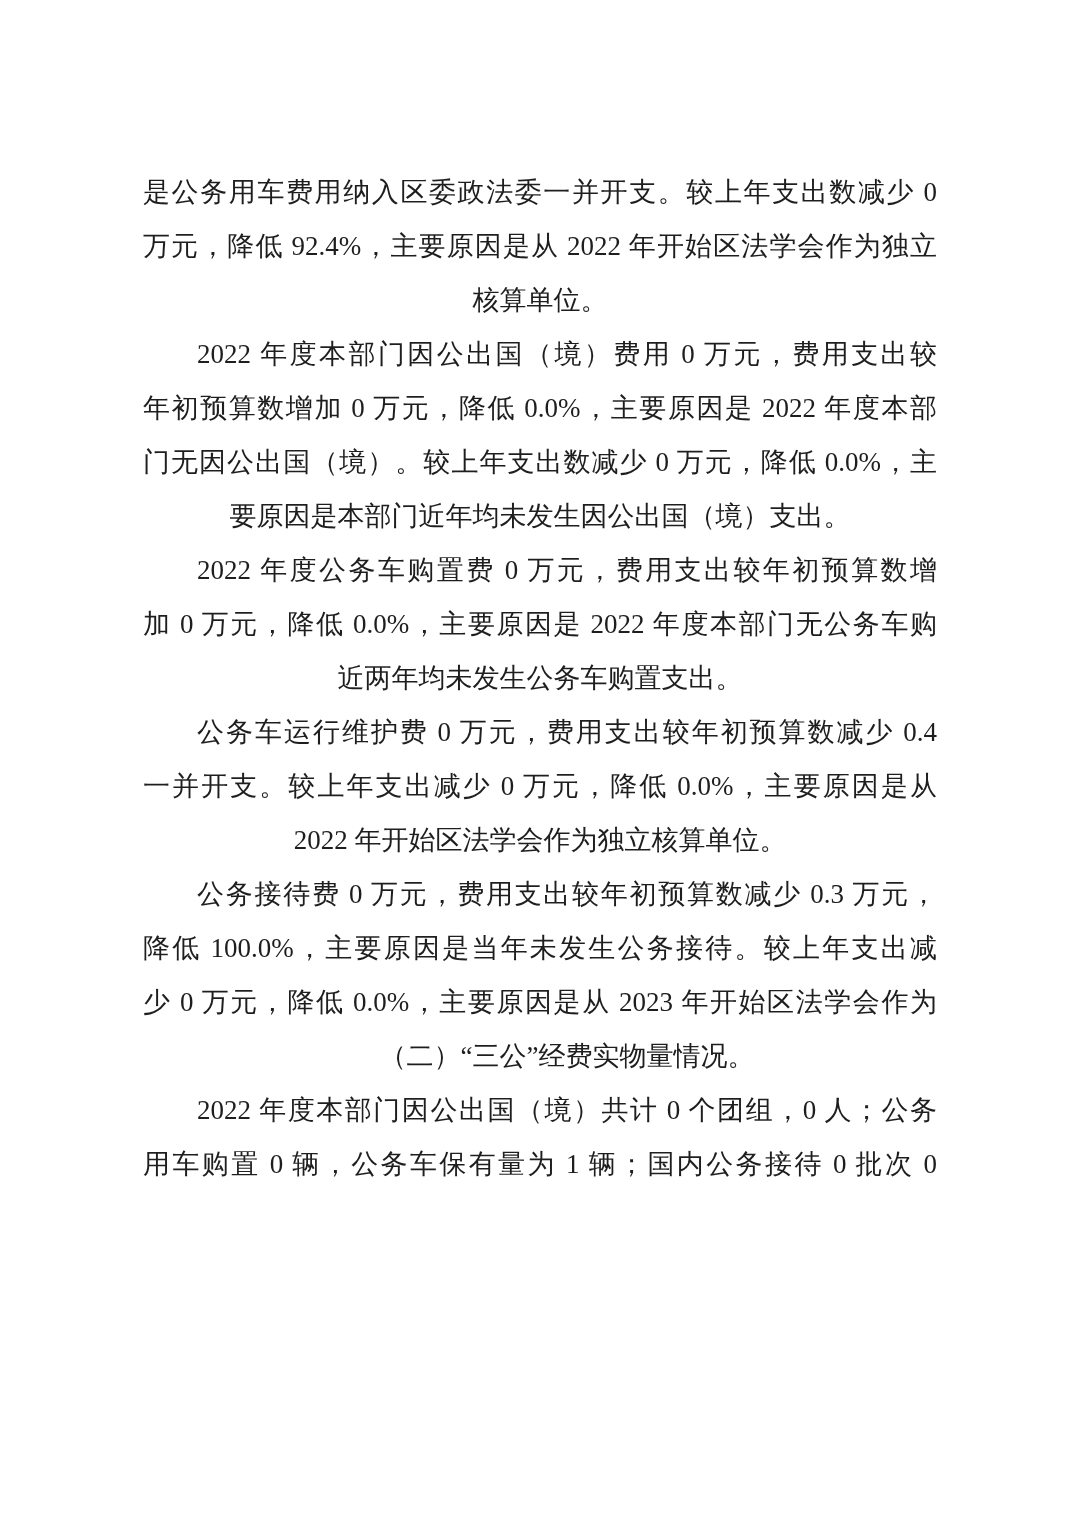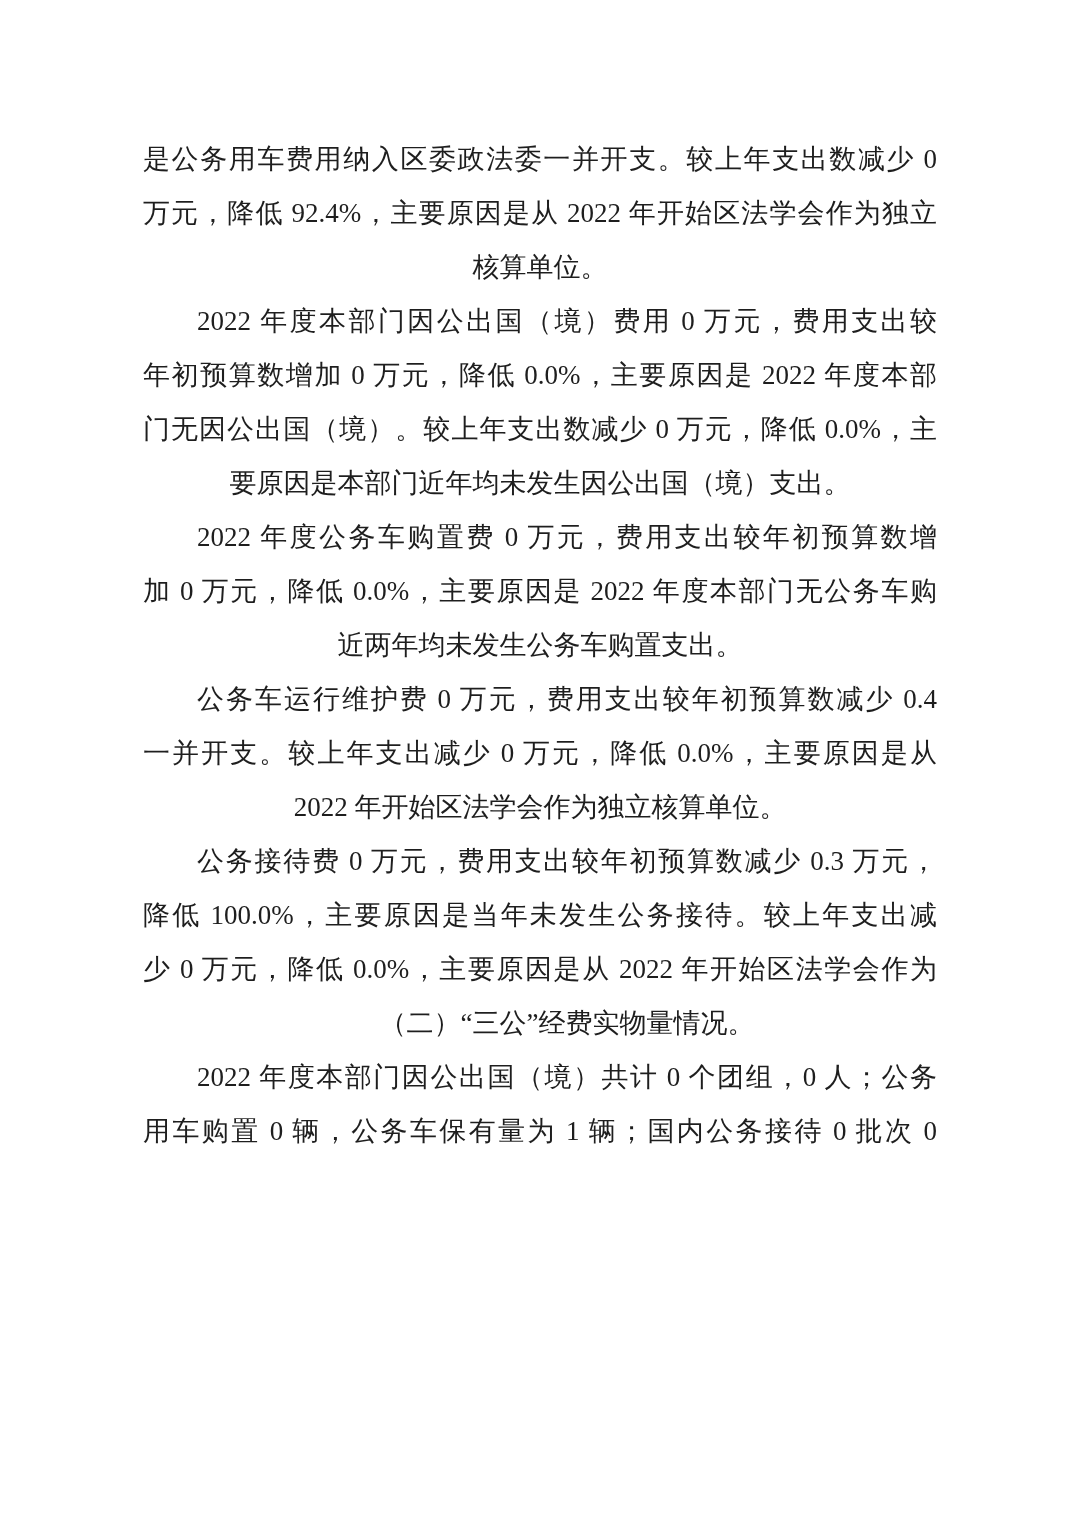--- a/index.html
+++ b/index.html
@@ -7,21 +7,21 @@
     width: 1074px;
     height: 1520px;
     background: #ffffff;
     overflow: hidden;
     position: relative;
     font-family: "Liberation Serif", "DejaVu Serif", serif;
     color: #1e1e1e;
   }
   .page {
     position: absolute;
-    top: 132px;
+    top: 165px;
     left: 143px;
     width: 794px;
   }
   .line {
     font-size: 27px;
     line-height: 54px;
     height: 54px;
     overflow: hidden;
     text-align: center;
   }
@@ -59,21 +59,21 @@
 
   <section>
     <div class="line fill indent">公务车运行维护费 0 万元，费用支出较年初预算数减少 0.4</div>
     <div class="line fill">一并开支。较上年支出减少 0 万元，降低 0.0%，主要原因是从</div>
     <div class="line">2022 年开始区法学会作为独立核算单位。</div>
   </section>
 
   <section>
     <div class="line fill indent">公务接待费 0 万元，费用支出较年初预算数减少 0.3 万元，</div>
     <div class="line fill">降低 100.0%，主要原因是当年未发生公务接待。较上年支出减</div>
-    <div class="line fill">少 0 万元，降低 0.0%，主要原因是从 2022 年开始区法学会作为</div>
+    <div class="line fill">少 0 万元，降低 0.0%，主要原因是从 2023 年开始区法学会作为</div>
   </section>
 
   <section>
     <div class="line bold indent">（二）“三公”经费实物量情况。</div>
   </section>
 
   <section>
     <div class="line fill indent">2022 年度本部门因公出国（境）共计 0 个团组，0 人；公务</div>
     <div class="line fill">用车购置 0 辆，公务车保有量为 1 辆；国内公务接待 0 批次 0</div>
   </section>

